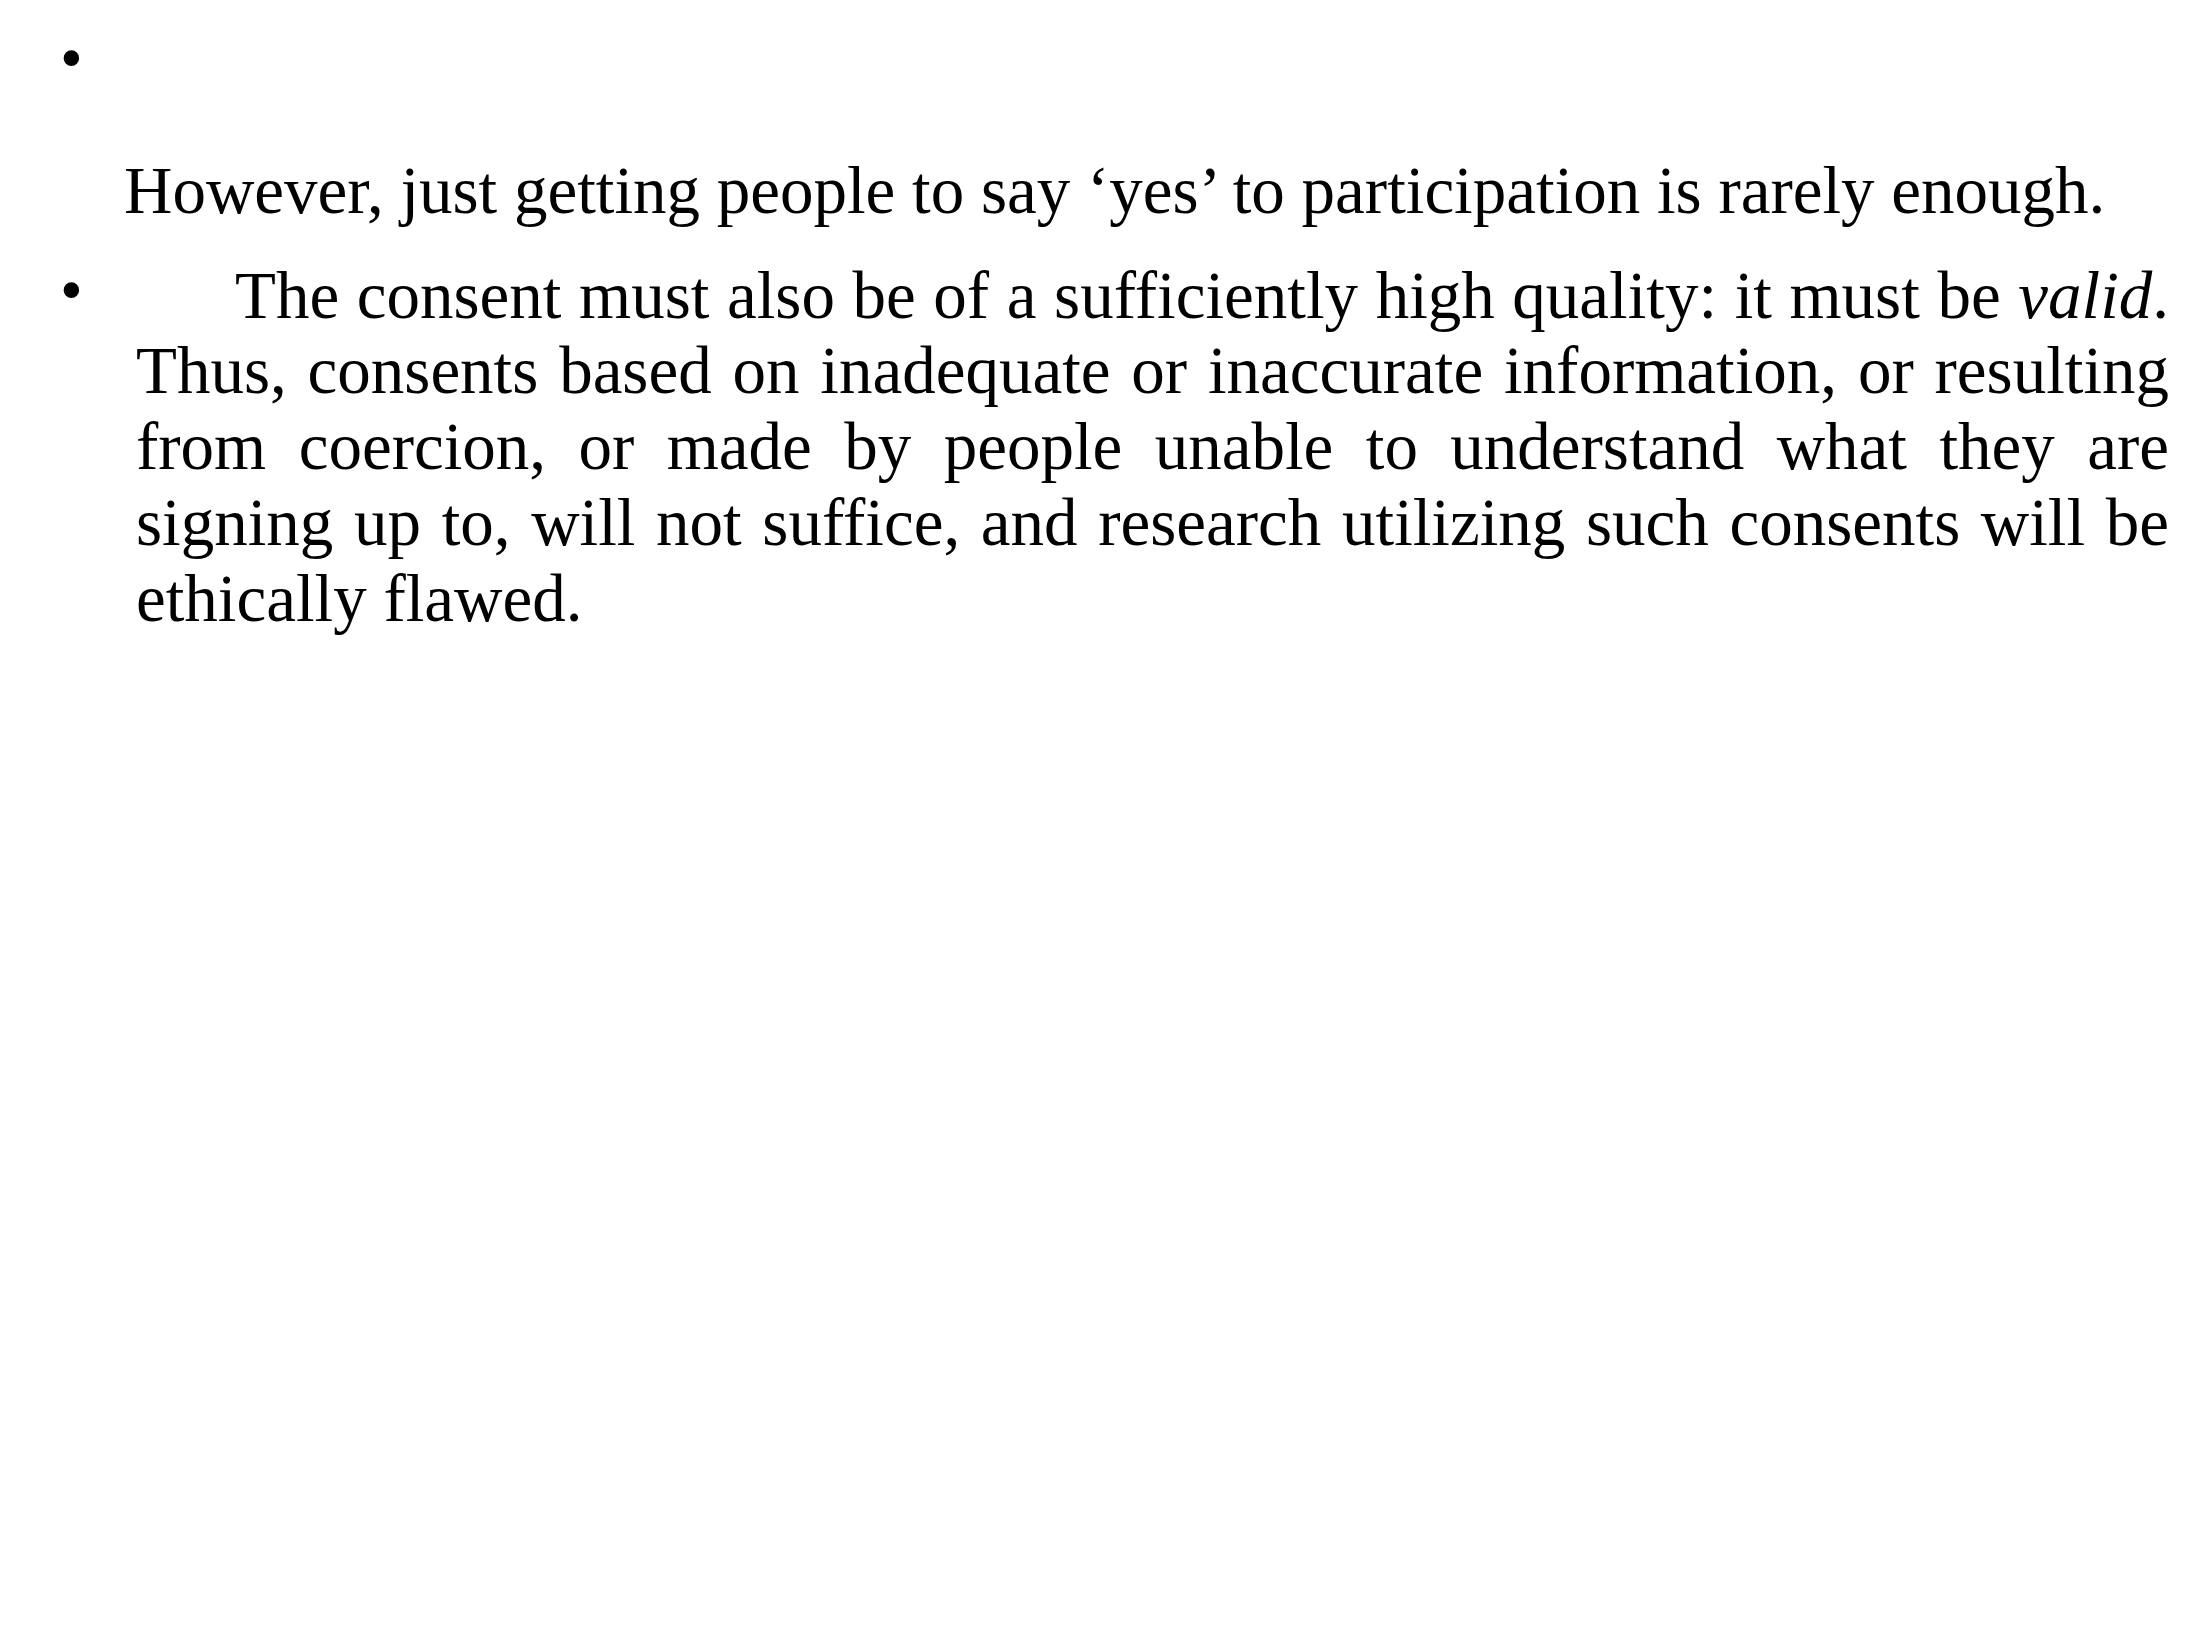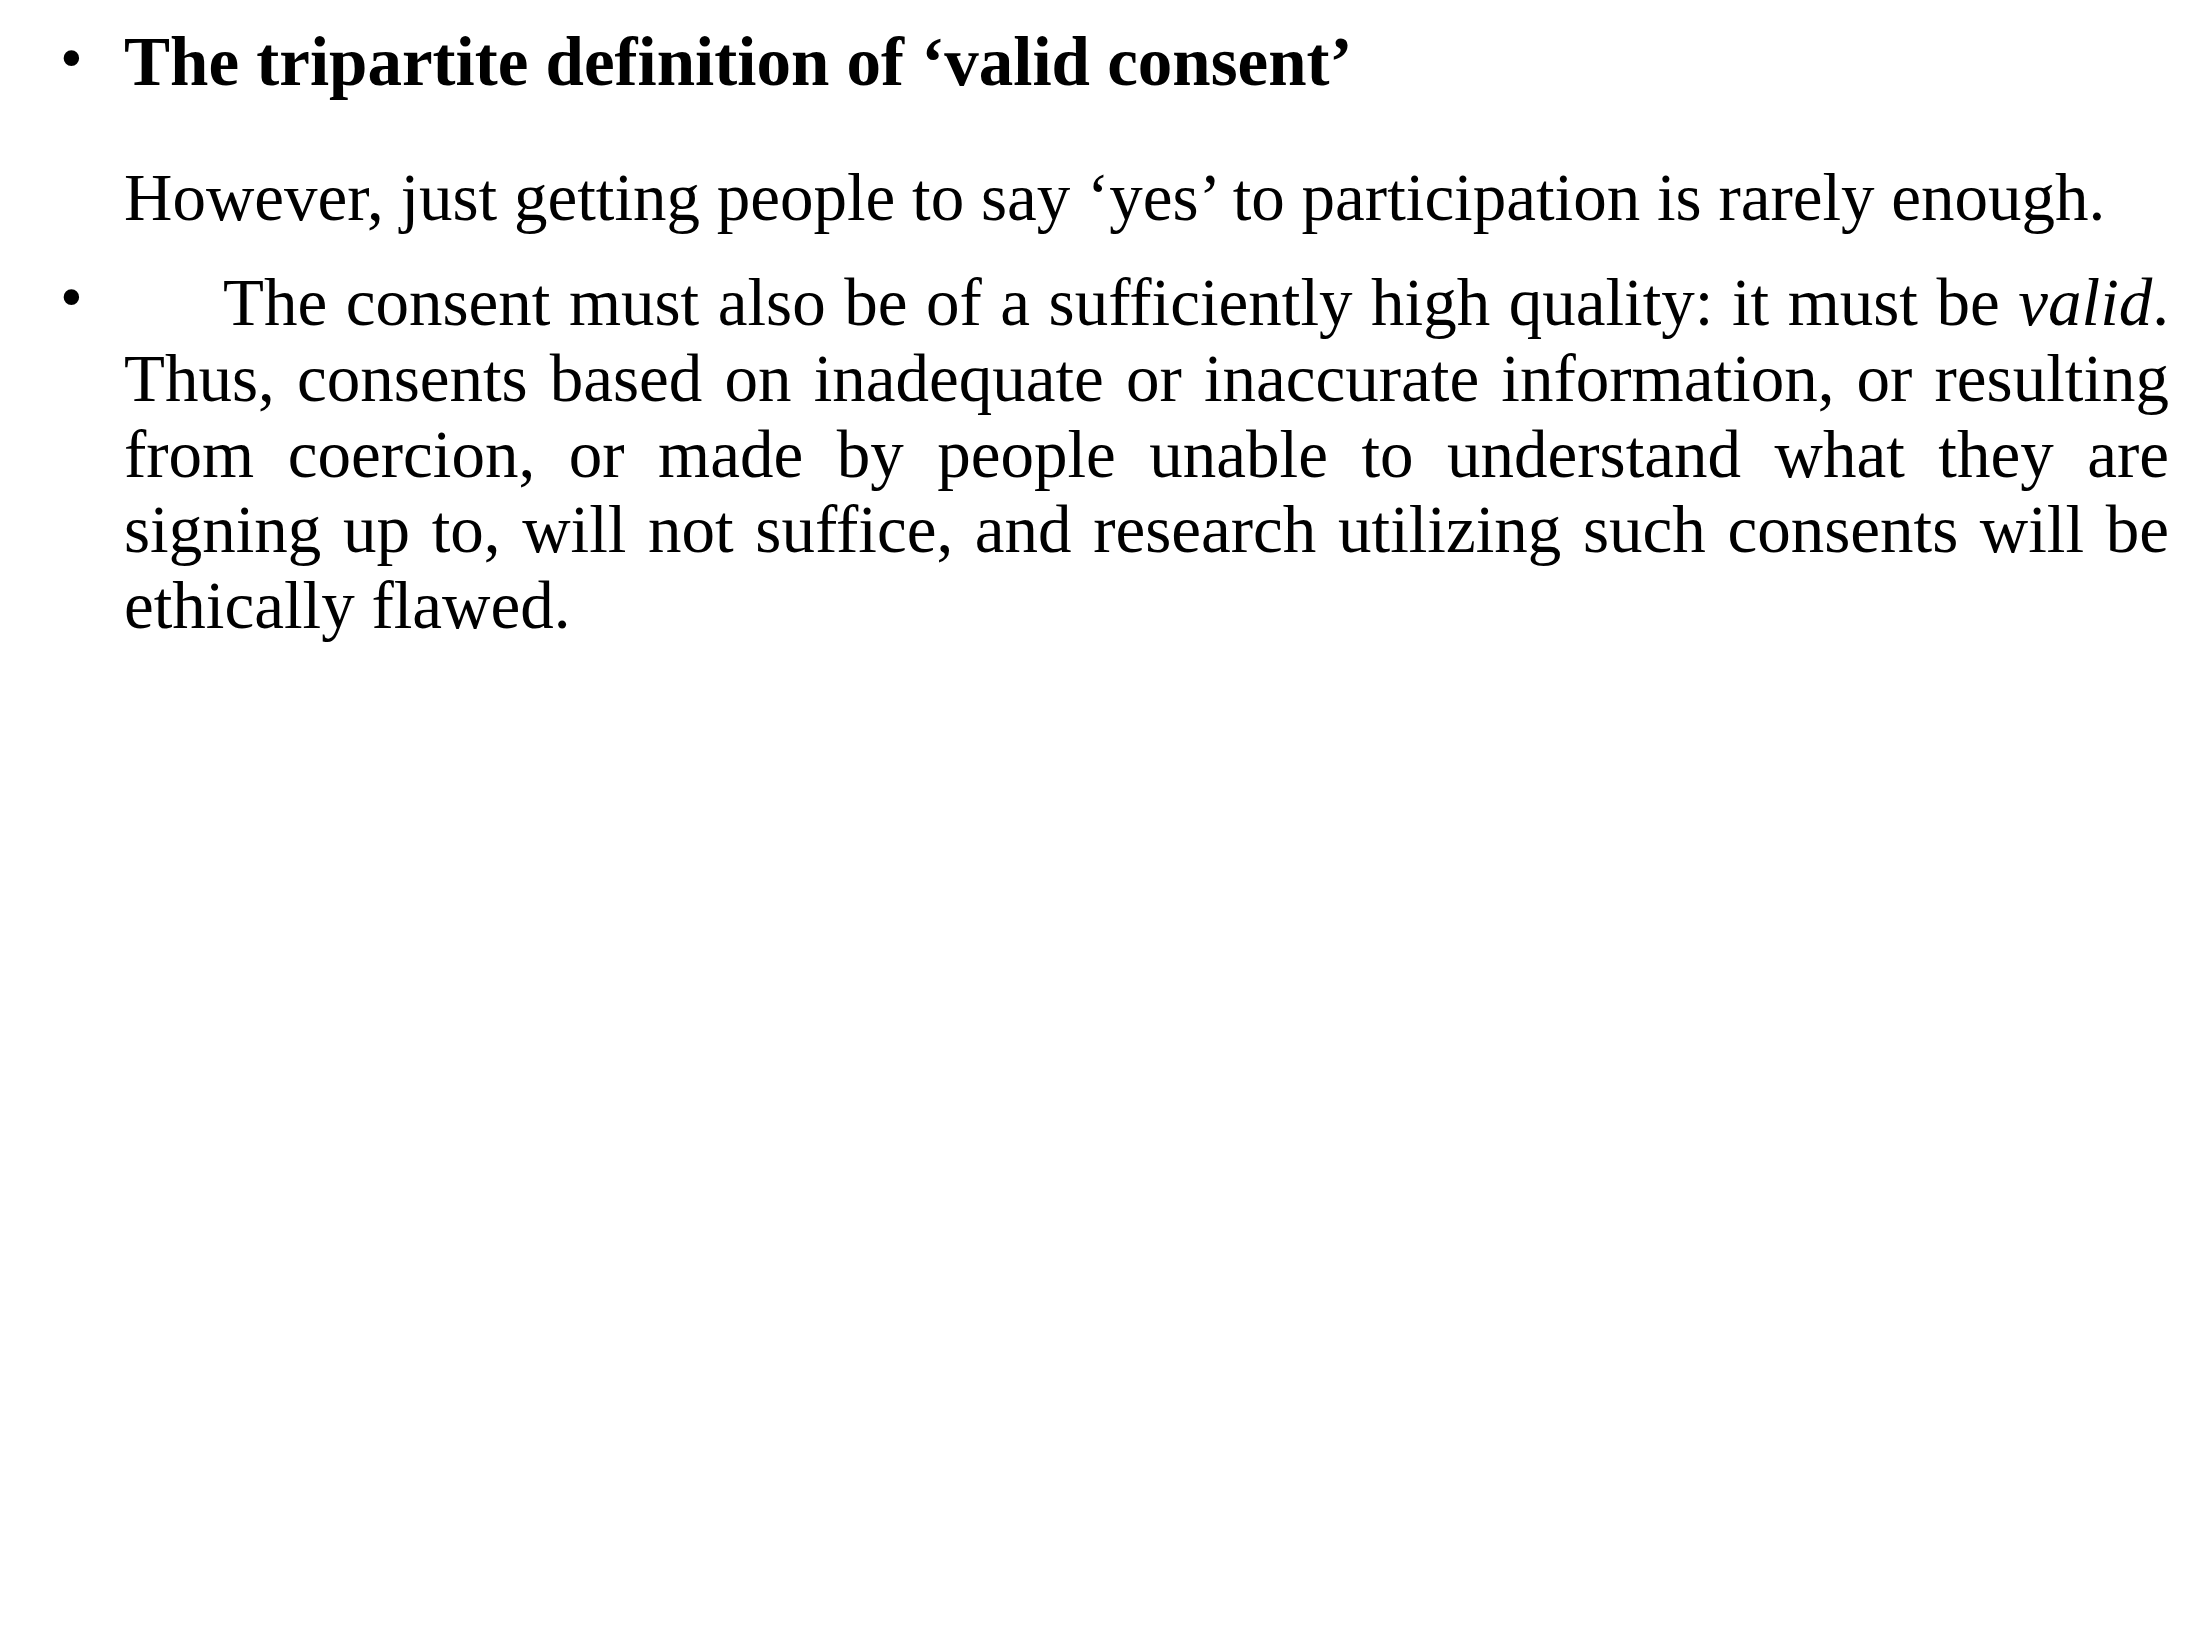--- a/index.html
+++ b/index.html
@@ -51,34 +51,34 @@
     font-size: 69px;
     line-height: 1.05;
     text-align: left;
   }
   .para {
     margin: 0;
     padding: 0;
   }
   .indent-first {
     text-indent: 99px;
+    margin-left: 12px;
   }
   .gap-a { height: 33px; }
   .gap-b { height: 29px; }
   .gap-c { height: 29px; }
   .italic { font-style: italic; }
 </style>
 </head>
 <body>
 
 <div class="slide">
 
   <div class="block">
     <div class="bullet">•</div>
-    <div class="heading">The tripartite definition of ‘valid consent’</div>
   </div>
 
   <div class="gap-a"></div>
 
 
   <div class="gap-b"></div>
 
   <div class="block">
     <div class="bullet-spacer"></div>
     <div class="body-text para">However, just getting people to say ‘yes’ to participation is rarely enough.</div>

